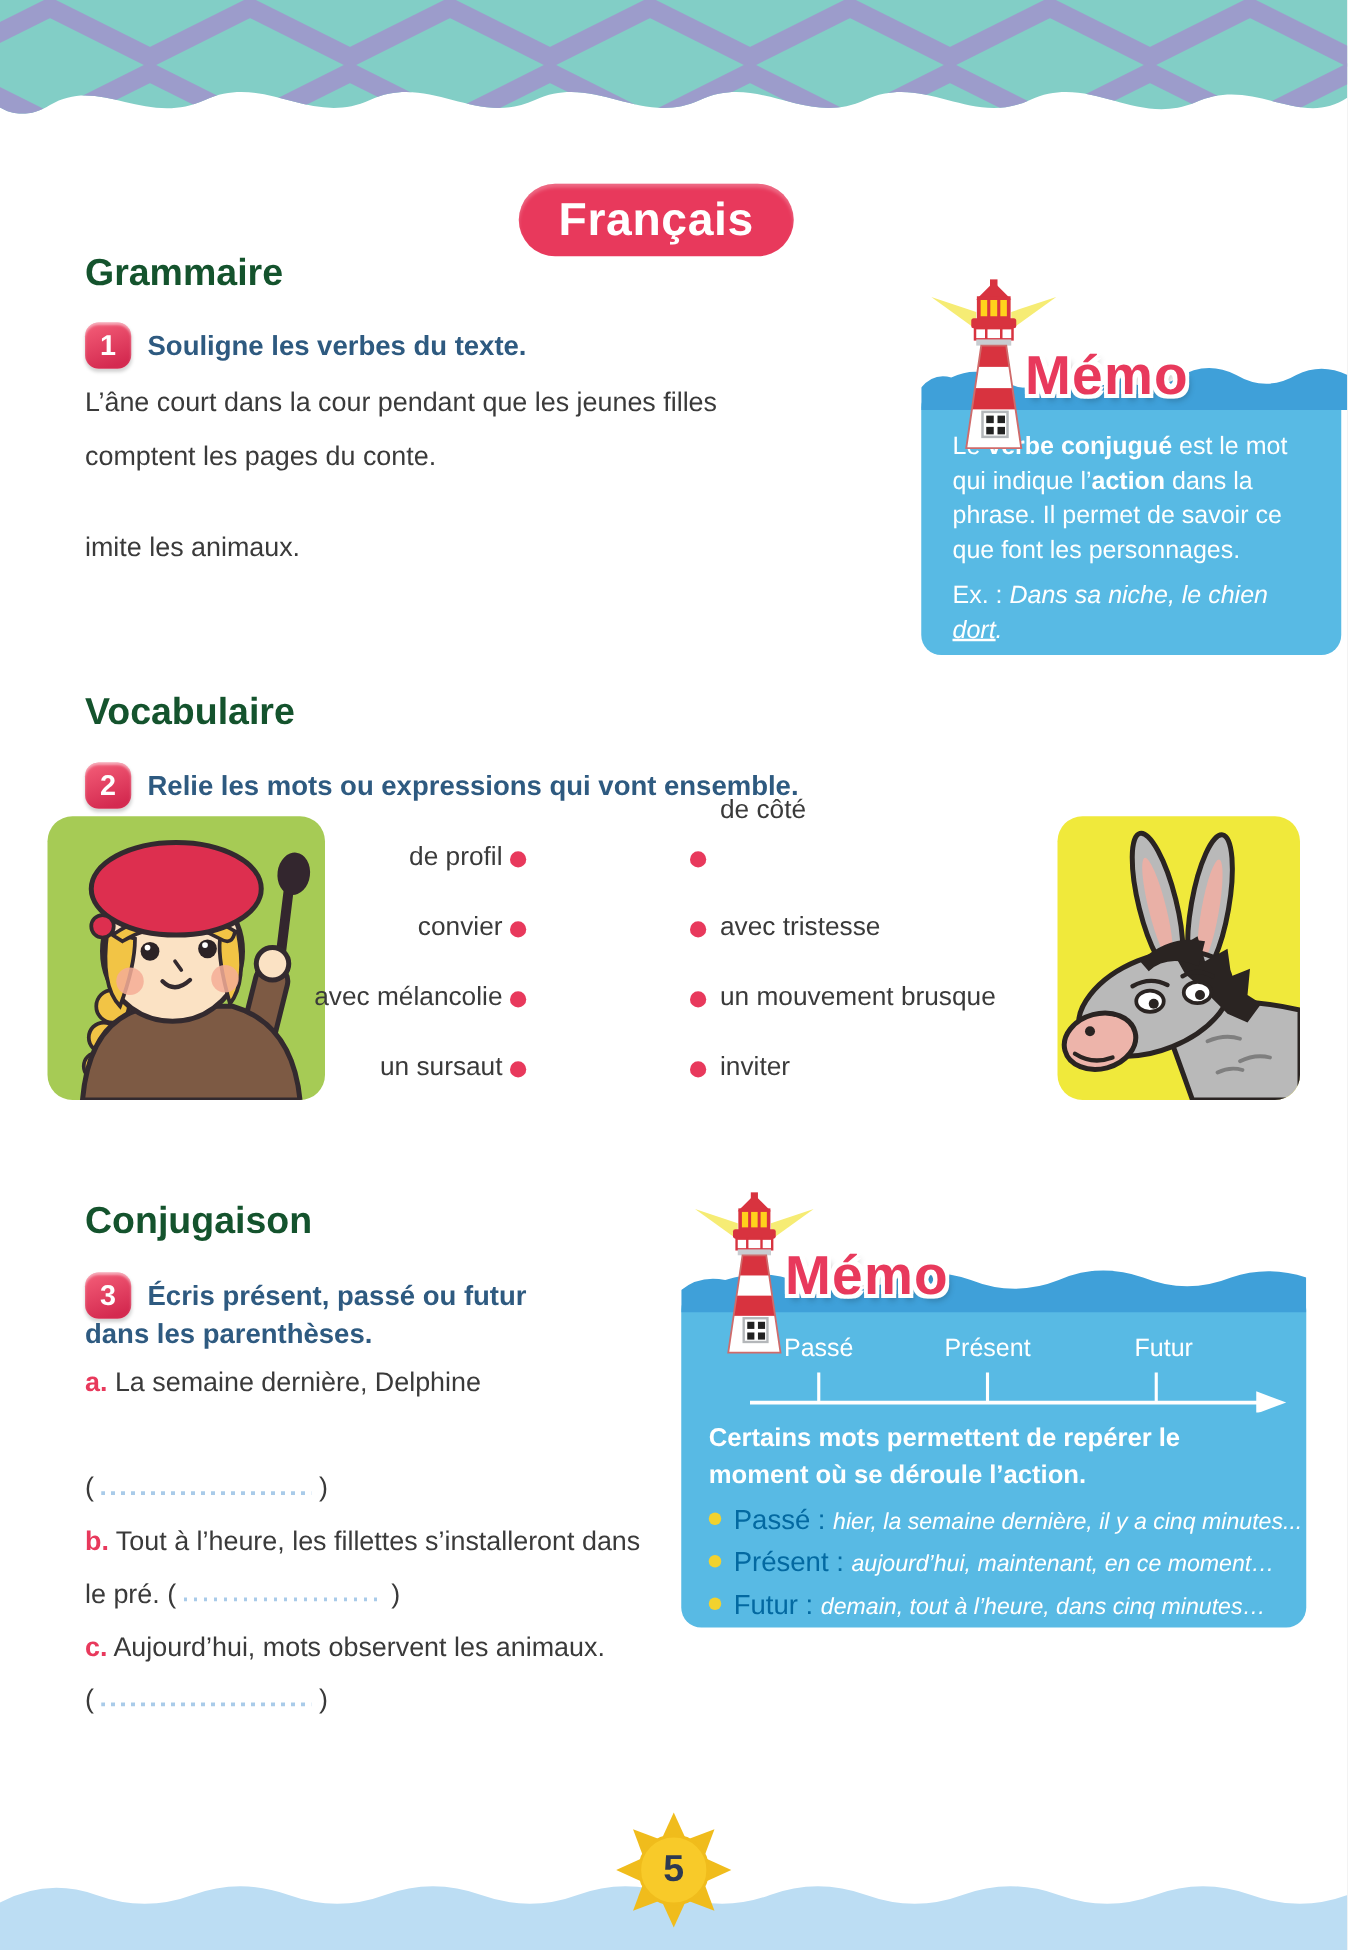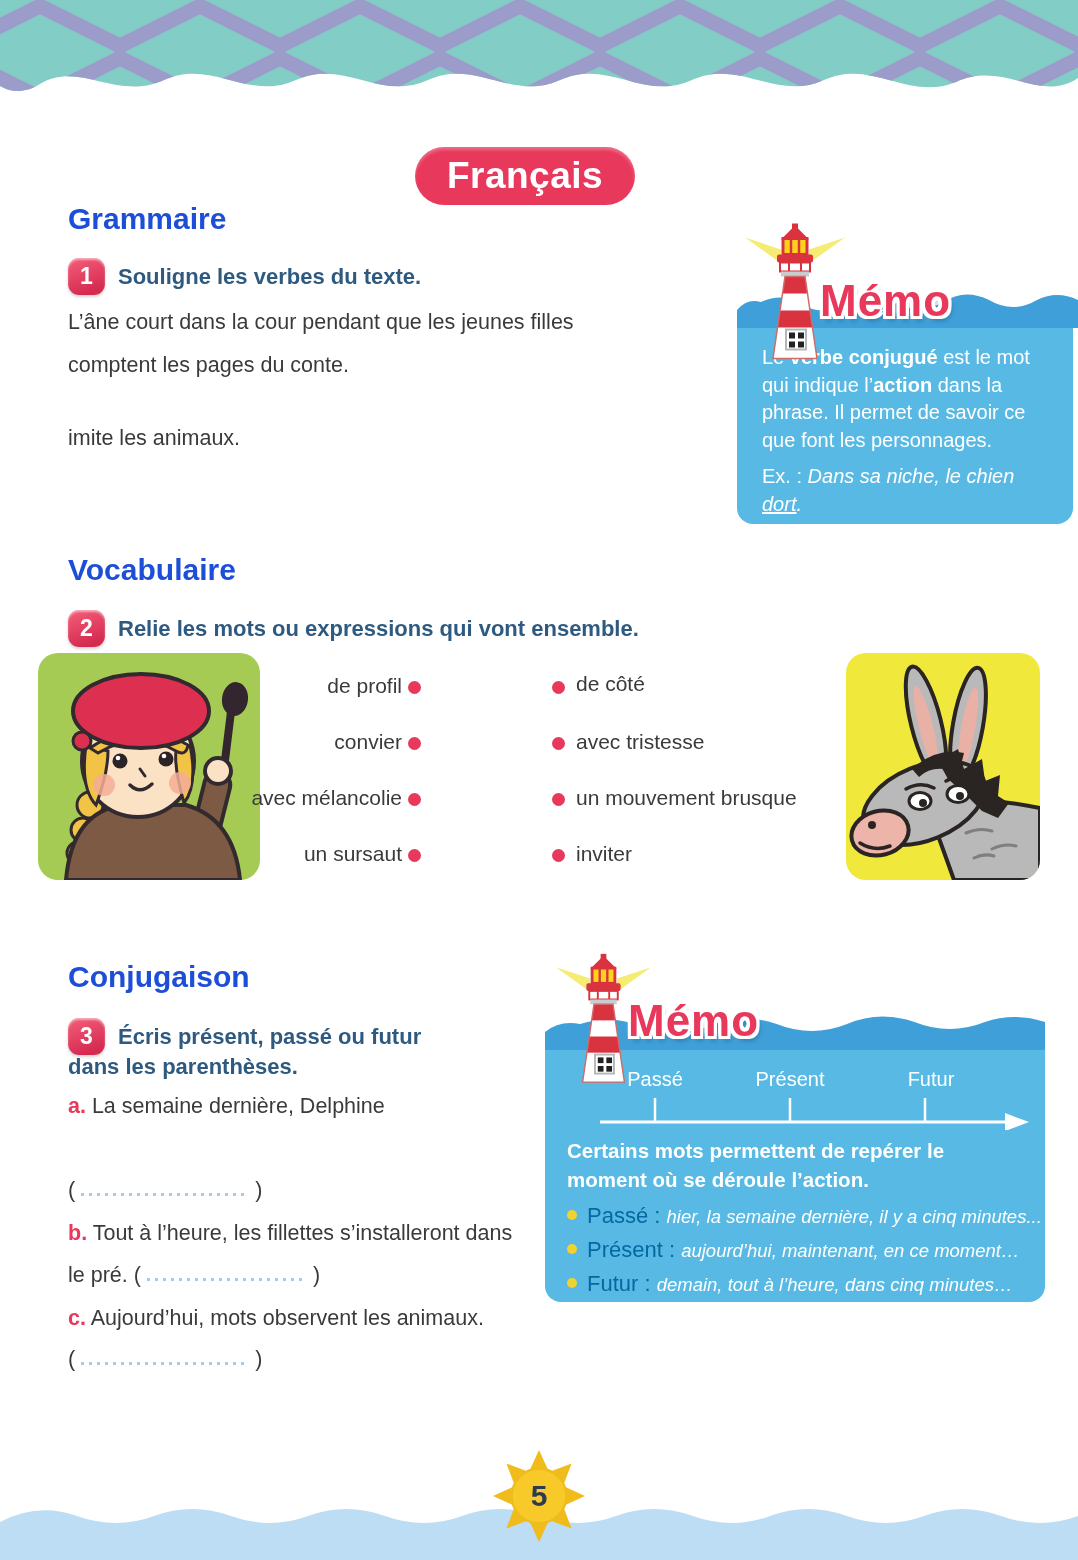--- a/index.html
+++ b/index.html
@@ -17,21 +17,21 @@
 
   
   .subject-badge{
     left:415px;top:147px;width:220px;height:58px;border-radius:29px;
     background:#e8395c;display:flex;align-items:center;justify-content:center;
     box-shadow:inset 0 3px 3px rgba(255,255,255,.25);
   }
   .subject-badge span{color:#fff;font-size:37px;font-weight:bold;letter-spacing:.5px;}
 
   
-  .section-heading{font-size:30px;font-weight:bold;color:#1d4ed8;}
+  .section-heading{font-size:30px;font-weight:bold;color:#14532d;}
 
   
   .ex-row{display:flex;align-items:center;gap:13px;}
   .num-badge{
     width:37px;height:37px;border-radius:11px;flex:0 0 37px;
     background:linear-gradient(160deg,#ef5672 15%,#d42a50 85%);
     box-shadow:inset 0 2px 2px rgba(255,255,255,.5), 0 2px 3px rgba(0,0,0,.18);
     color:#fff;font-size:23px;font-weight:bold;
     display:flex;align-items:center;justify-content:center;
   }
@@ -213,21 +213,21 @@
       <ellipse cx="112" cy="141" rx="11" ry="8.5" fill="#ffffff" stroke="#2a2422" stroke-width="3"></ellipse>
       <circle cx="114" cy="143" r="4" fill="#2a2422"></circle>
       <path d="M60,136 Q74,128 88,135" stroke="#2a2422" stroke-width="3.5" fill="none" stroke-linecap="round"></path>
       <path d="M100,128 Q112,121 124,128" stroke="#2a2422" stroke-width="3.5" fill="none" stroke-linecap="round"></path>
     </svg>
   </div>
 
   <div class="abs match-left" style="left:170px;top:674px;">de profil</div>
   <div class="abs match-dot" style="left:408px;top:681px;"></div>
   <div class="abs match-dot" style="left:552px;top:681px;"></div>
-  <div class="abs match-right" style="left:576px;top:672px;">de côté</div>
+  <div class="abs match-right" style="left:576px;top:636px;">de côté</div>
 
   <div class="abs match-left" style="left:170px;top:730px;">convier</div>
   <div class="abs match-dot" style="left:408px;top:737px;"></div>
   <div class="abs match-dot" style="left:552px;top:737px;"></div>
   <div class="abs match-right" style="left:576px;top:730px;">avec tristesse</div>
 
   <div class="abs match-left" style="left:170px;top:786px;">avec mélancolie</div>
   <div class="abs match-dot" style="left:408px;top:793px;"></div>
   <div class="abs match-dot" style="left:552px;top:793px;"></div>
   <div class="abs match-right" style="left:576px;top:786px;">un mouvement brusque</div>

